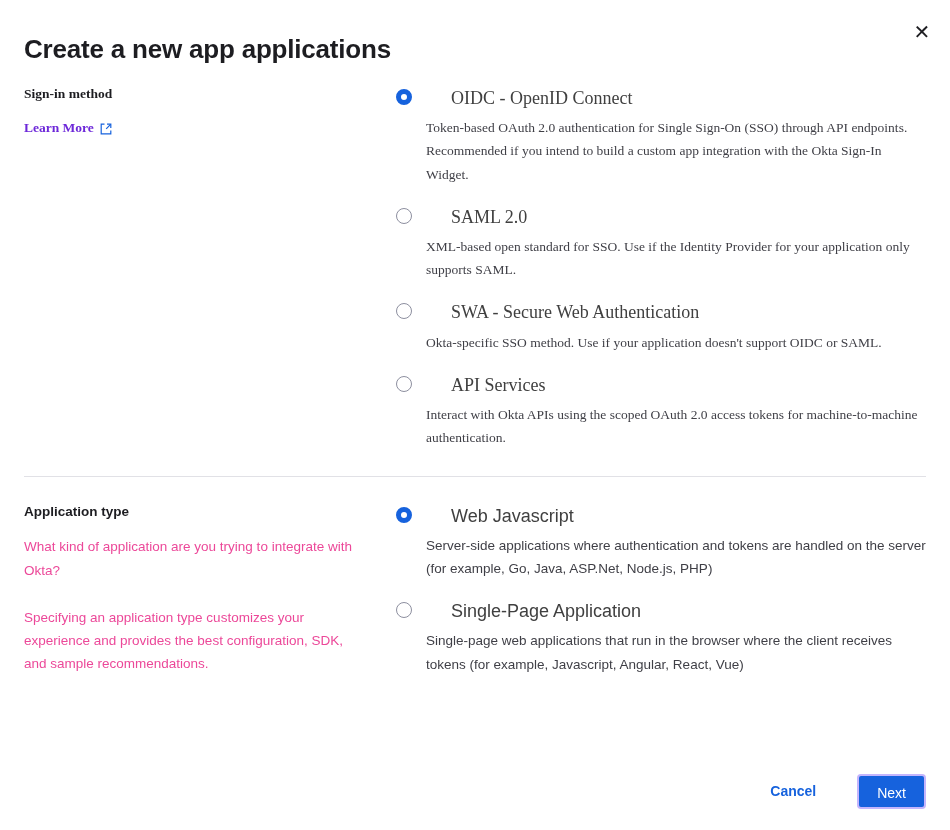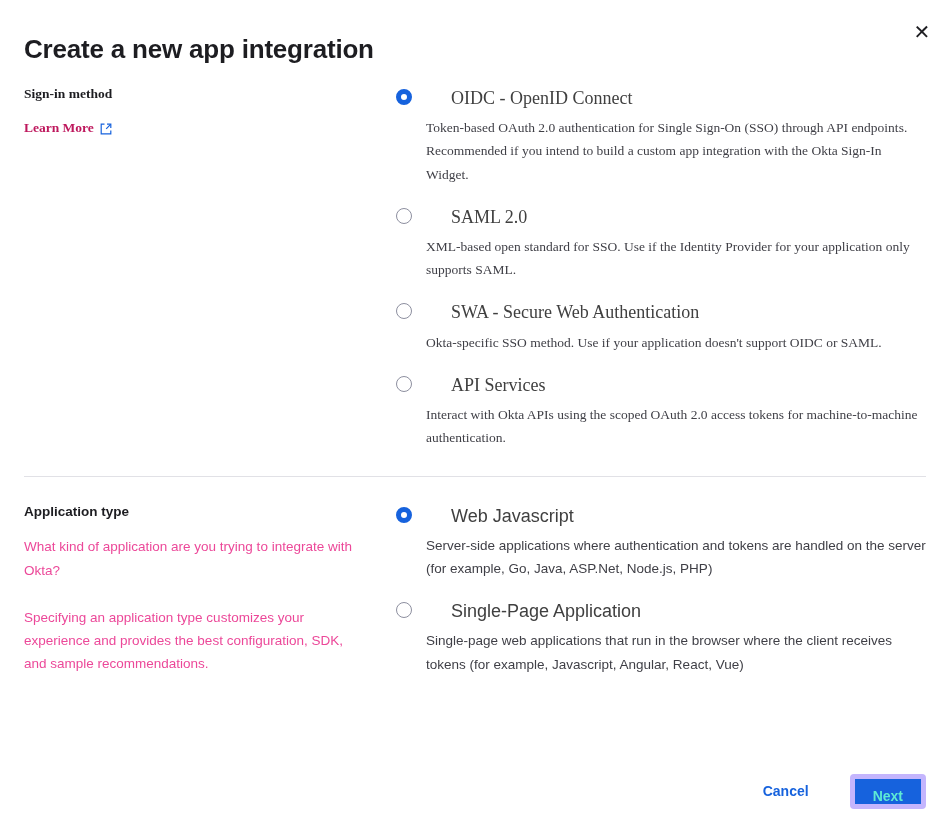--- a/index.html
+++ b/index.html
@@ -61,21 +61,21 @@
   .section-label {
     font-size: 13.5px;
     font-weight: bold;
     color: #1d1d21;
     margin: 0 0 14px 0;
     line-height: 1.4;
   }
   .learn-more {
     font-size: 13.5px;
     font-weight: bold;
-    color: #be185d;
+    color: #6d28d9;
     text-decoration: none;
     display: inline-flex;
     align-items: center;
     gap: 6px;
     cursor: pointer;
   }
   .ext-icon {
     display: inline-block;
     width: 12px;
     height: 12px;
@@ -155,35 +155,35 @@
     height: 35px;
     line-height: 35px;
   }
   .btn-cancel {
     border: none;
     background: transparent;
     color: #1662dd;
     font-weight: bold;
   }
   .btn-next {
-    border: 5px solid #c4b5fd;
+    border: 2px solid #c4b5fd;
     background: #1662dd;
-    color: #5eead4;
-    font-weight: bold;
+    color: #ffffff;
+    font-weight: normal;
     min-width: 68px;
   }
 </style>
 </head>
 <body>
 
 <div class="dialog">
 
   <button class="close-btn">✕</button>
 
-  <h1 class="dialog-title">Create a new app integration</h1>
+  <h1 class="dialog-title">Create a new app applications</h1>
 
   <div class="section first">
     <div class="section-left">
       <div class="section-label">Sign-in method</div>
       <a class="learn-more">
         <span>Learn More</span>
         <span class="ext-icon">
           <svg viewBox="0 0 12 12" width="12" height="12" aria-hidden="true">
             <path d="M4.5 1.2 H1.2 V10.8 H10.8 V7.5" fill="none" stroke="#1662dd" stroke-width="1.2"></path>
             <path d="M7 1.2 H10.8 V5" fill="none" stroke="#1662dd" stroke-width="1.2"></path>

